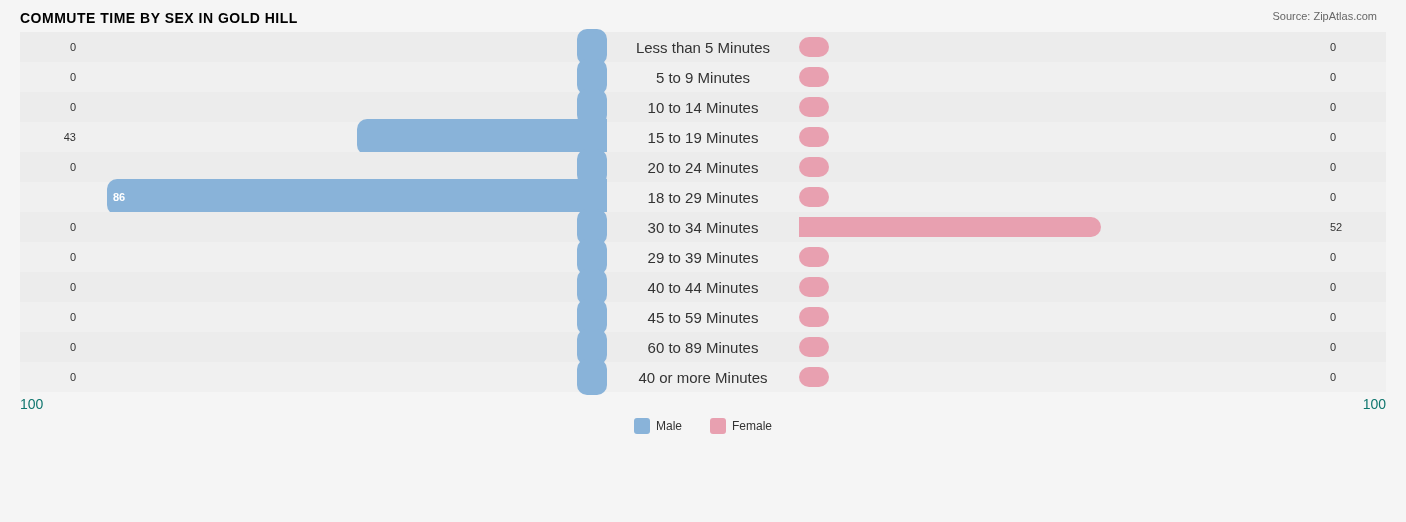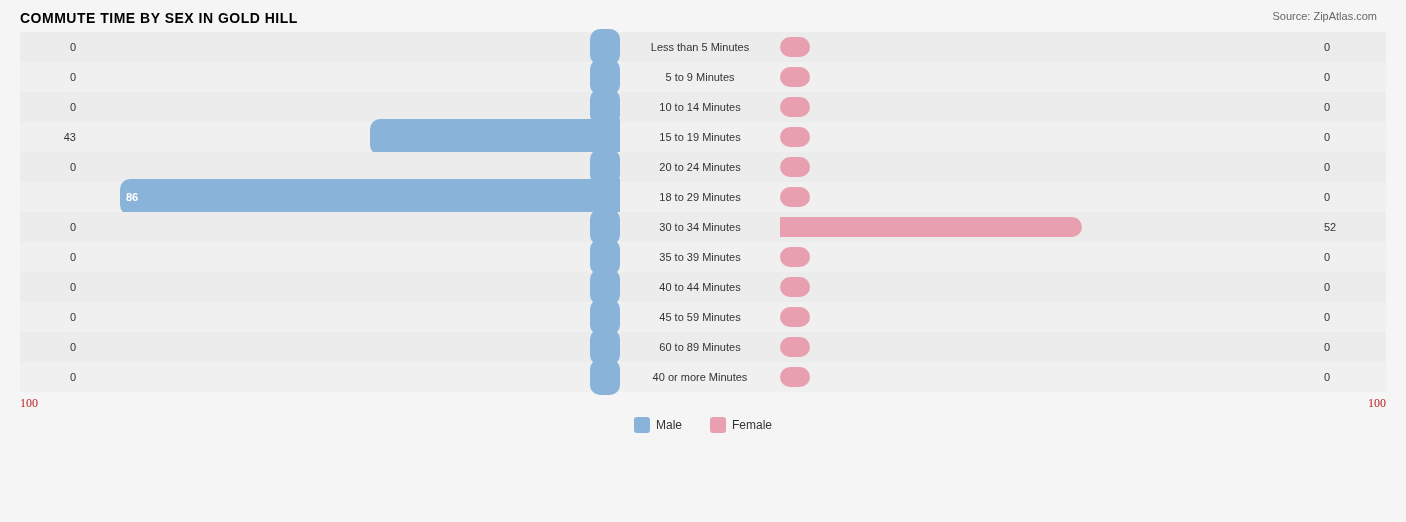--- a/index.html
+++ b/index.html
@@ -32,23 +32,22 @@
       font-size: 11px;
       color: #666;
     }
     .axis-bottom {
       display: flex;
       justify-content: space-between;
       margin-top: 4px;
       padding: 0 0;
     }
     .axis-label {
-      font-size: 12px;
-      color: #b91c1c;
-      font-family: Liberation Serif, serif;
+      font-size: 14px;
+      color: #0f766e;
     }
     .legend {
       display: flex;
       justify-content: center;
       align-items: center;
       gap: 28px;
       margin-top: 6px;
     }
     .legend-item {
       display: flex;
@@ -90,23 +89,23 @@
     }
     .left-bar-area {
       width: 540px;
       display: flex;
       justify-content: flex-end;
       align-items: center;
       position: relative;
       height: 30px;
     }
     .label-center {
-      width: 160px;
+      width: 192px;
       text-align: center;
-      font-size: 11px;
+      font-size: 15px;
       color: #333;
       flex-shrink: 0;
       z-index: 2;
       padding: 0 2px;
     }
     .right-bar-area {
       width: 540px;
       display: flex;
       justify-content: flex-start;
       align-items: center;
@@ -236,21 +235,21 @@
         <div class="right-bar-area">
           <div class="female-bar" style="width: 302.326px;"></div>
         </div>
         <div class="right-val">52</div>
       </div>
       <div class="row-wrapper">
         <div class="left-val">0</div>
         <div class="left-bar-area">
           <div class="male-bar zero" style="width: 30px;"></div>
         </div>
-        <div class="label-center">35 to 39 Minutes</div>
+        <div class="label-center">29 to 39 Minutes</div>
         <div class="right-bar-area">
           <div class="female-bar zero" style="width: 30px;"></div>
         </div>
         <div class="right-val">0</div>
       </div>
       <div class="row-wrapper">
         <div class="left-val">0</div>
         <div class="left-bar-area">
           <div class="male-bar zero" style="width: 30px;"></div>
         </div>

